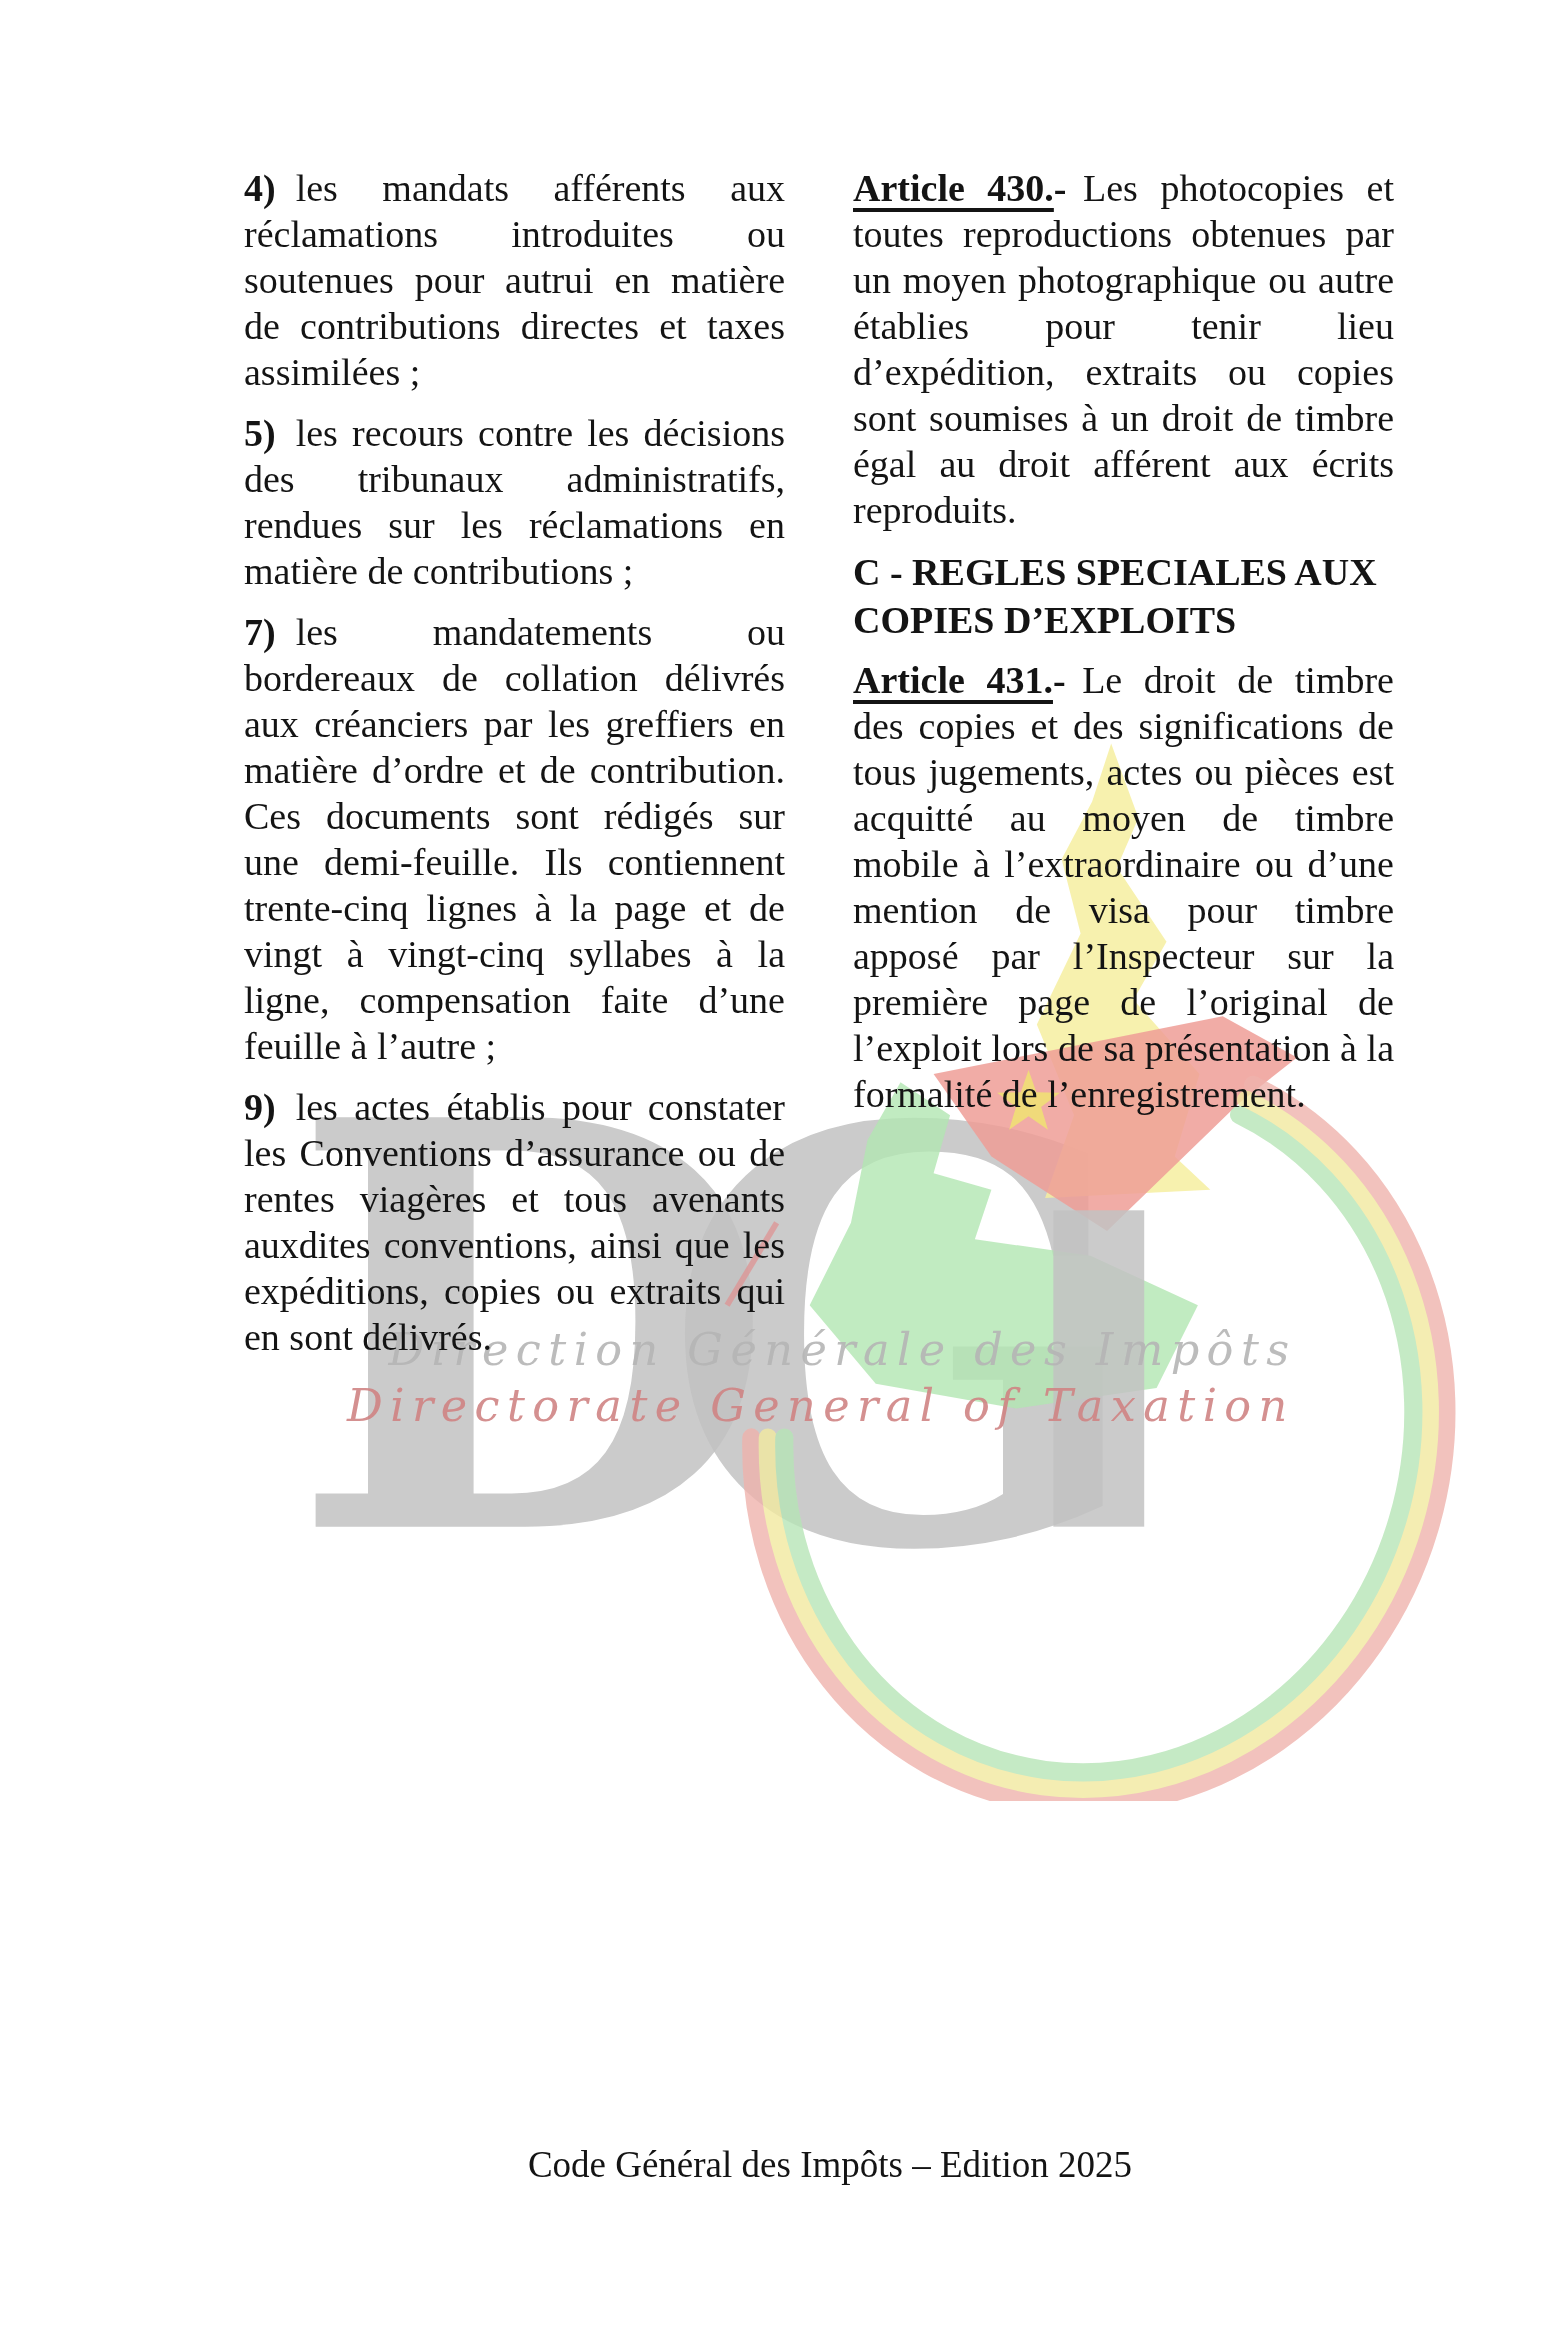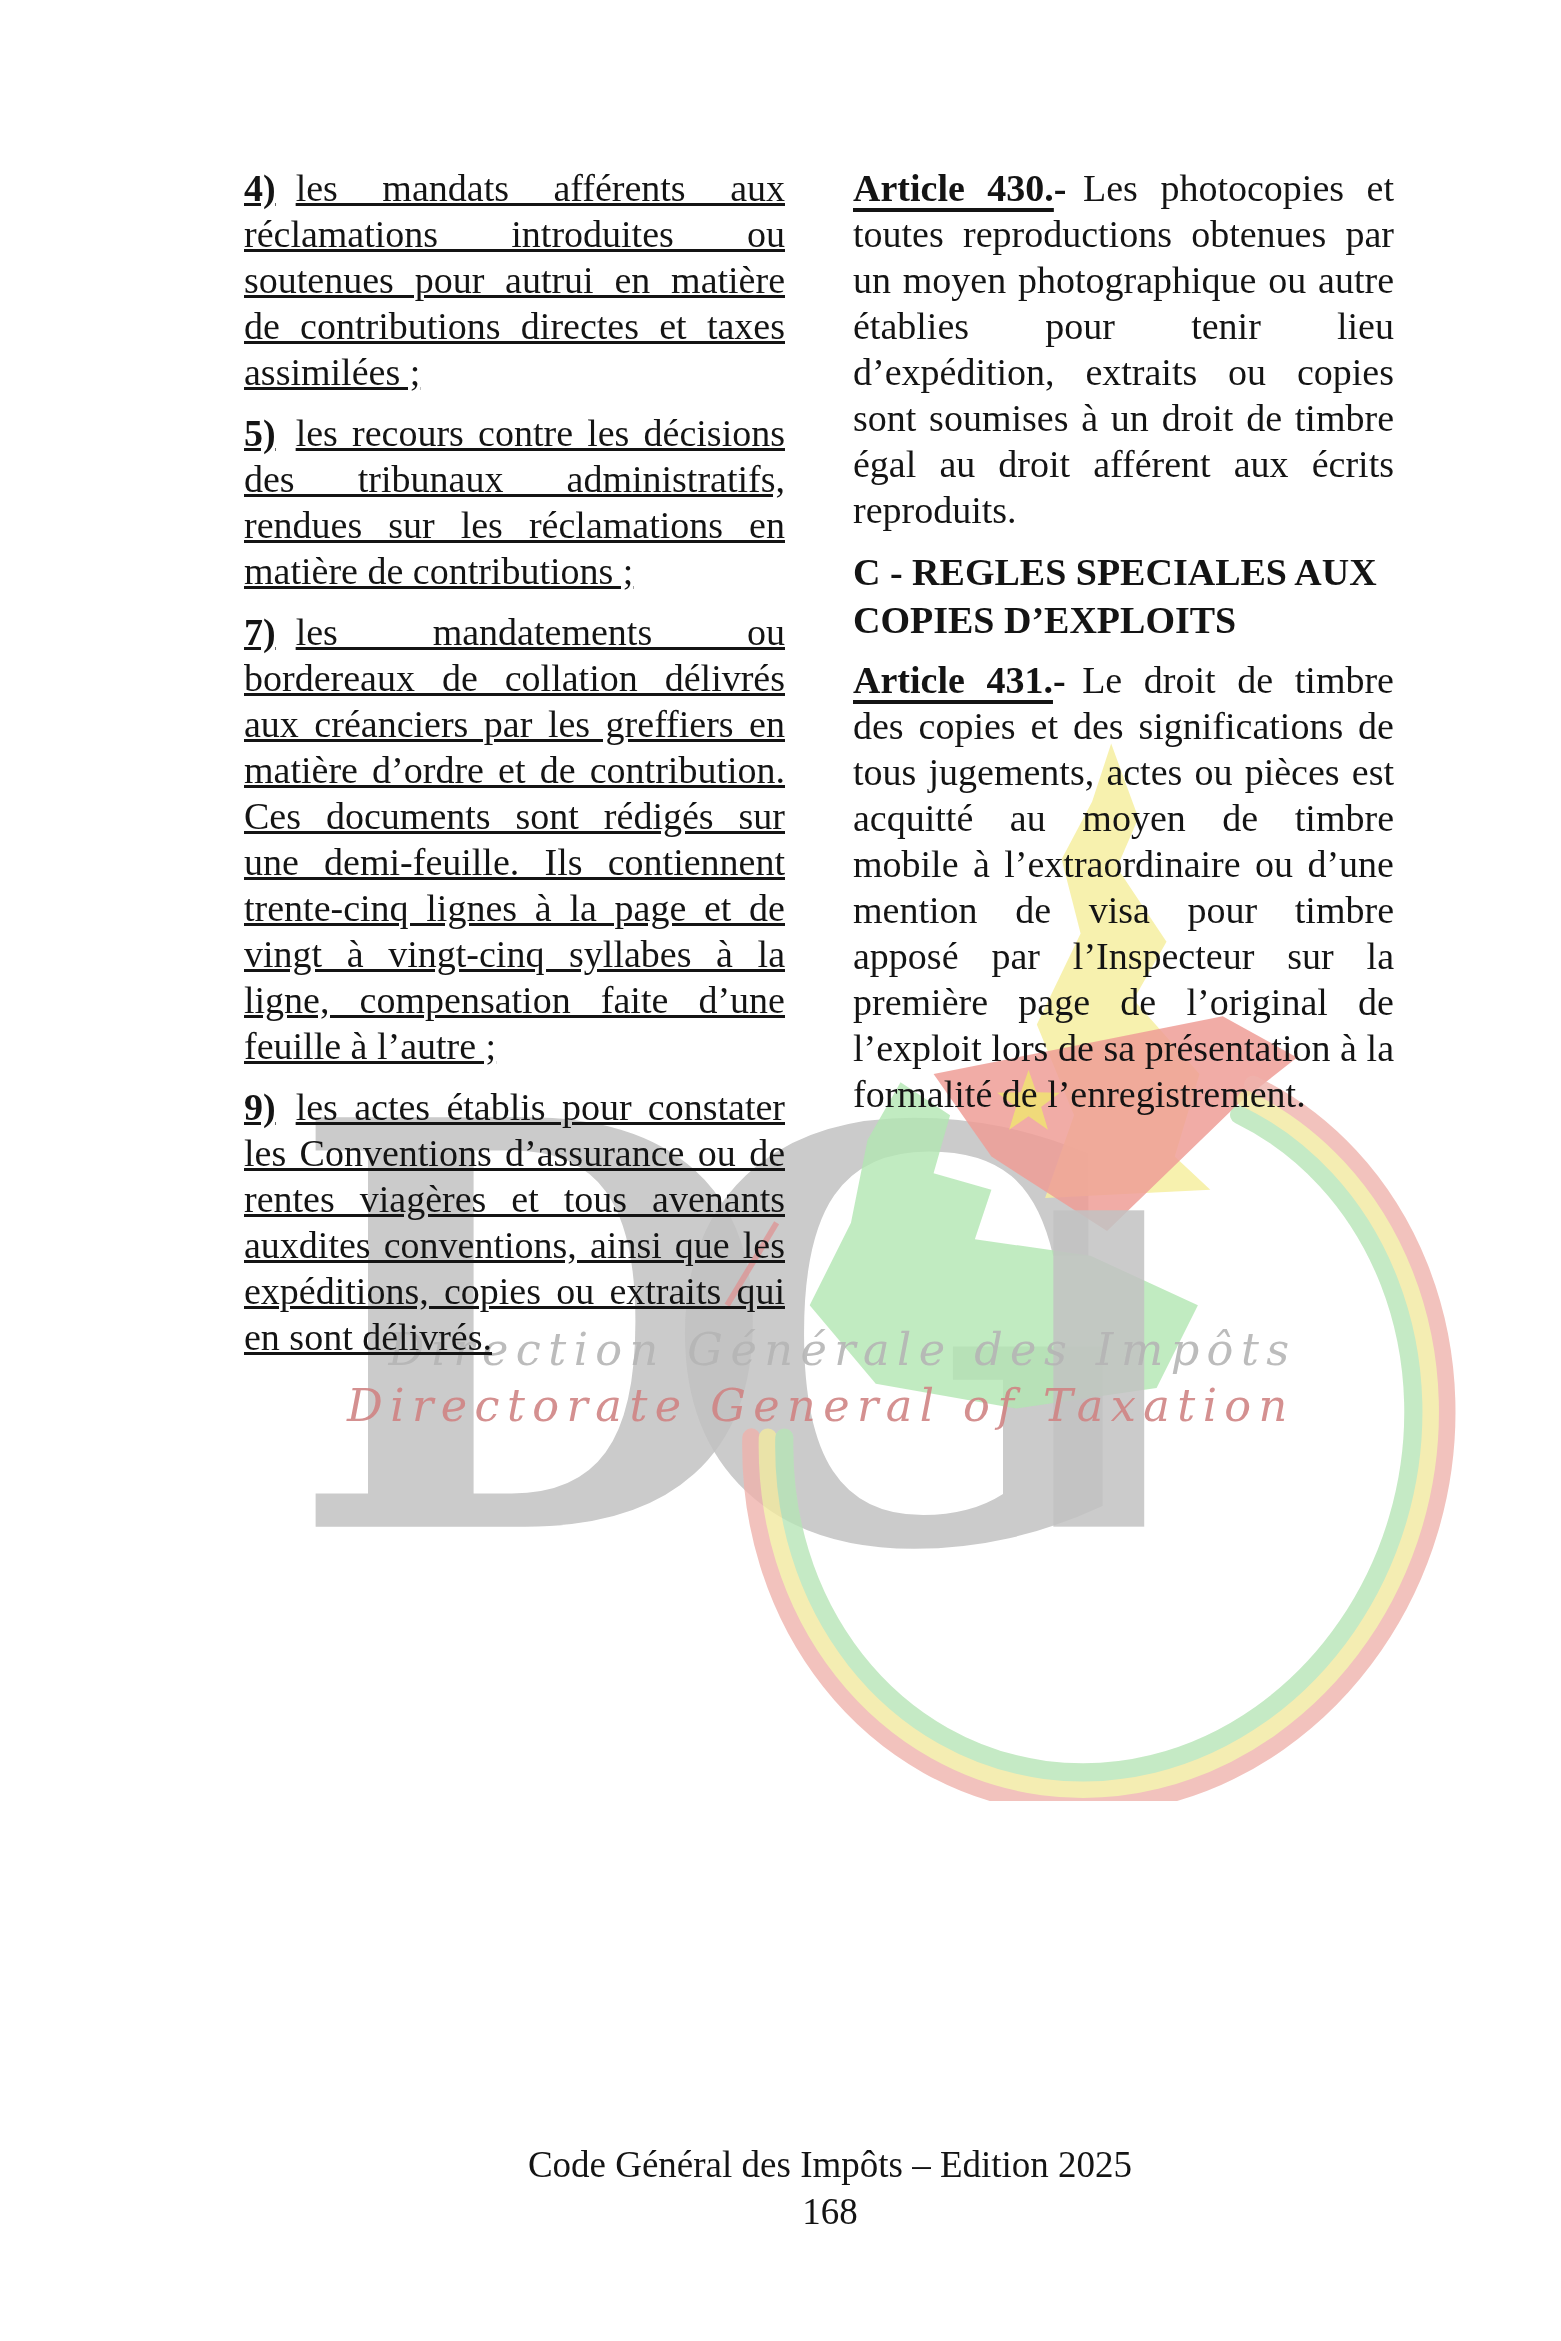--- a/index.html
+++ b/index.html
@@ -6,21 +6,21 @@
   body{
     width:1561px;height:2342px;position:relative;background:#ffffff;
     font-family:"Liberation Serif", serif;color:#141414;overflow:hidden;
   }
   .page{position:absolute;inset:0;overflow:hidden;}
   .watermark{position:absolute;left:248px;top:727px;width:1239px;height:1074px;z-index:0;}
   .col{
     position:absolute;top:165px;z-index:2;
     font-size:38px;line-height:46px;text-align:justify;
   }
-  .col-left{left:244px;width:541px;text-decoration:underline;}
+  .col-left{left:244px;width:541px;}
   .col-right{left:853px;width:541px;}
   p.item{margin:0 0 15px 0;}
   p.article{margin:0 0 15px 0;}
   .num{font-weight:bold;margin-right:20px;}
   .art-label{font-weight:bold;}
   .art-underline{
     text-decoration:underline;
     text-decoration-thickness:4.1px;
     text-underline-offset:7.4px;
   }
@@ -76,17 +76,16 @@
   <div class="col col-right">
     <p class="article"><span class="art-label art-underline">Article 430.</span><span class="art-dash">-</span><span>Les photocopies et toutes reproductions obtenues par un moyen photographique ou autre établies pour tenir lieu d’expédition, extraits ou copies sont soumises à un droit de timbre égal au droit afférent aux écrits reproduits.</span></p>
 
     <h3 class="section-heading">C - REGLES SPECIALES AUX COPIES D’EXPLOITS</h3>
 
     <p class="article"><span class="art-label art-underline">Article 431.</span><span class="art-dash">-</span><span>Le droit de timbre des copies et des significations de tous jugements, actes ou pièces est acquitté au moyen de timbre mobile à l’extraordinaire ou d’une mention de visa pour timbre apposé par l’Inspecteur sur la première page de l’original de l’exploit lors de sa présentation à la formalité de l’enregistrement.</span></p>
   </div>
 
   <div class="footer">
     <div>Code Général des Impôts – Edition 2025</div>
-    <div>168</div>
   </div>
 
 </div>
 
 
 </body></html>

